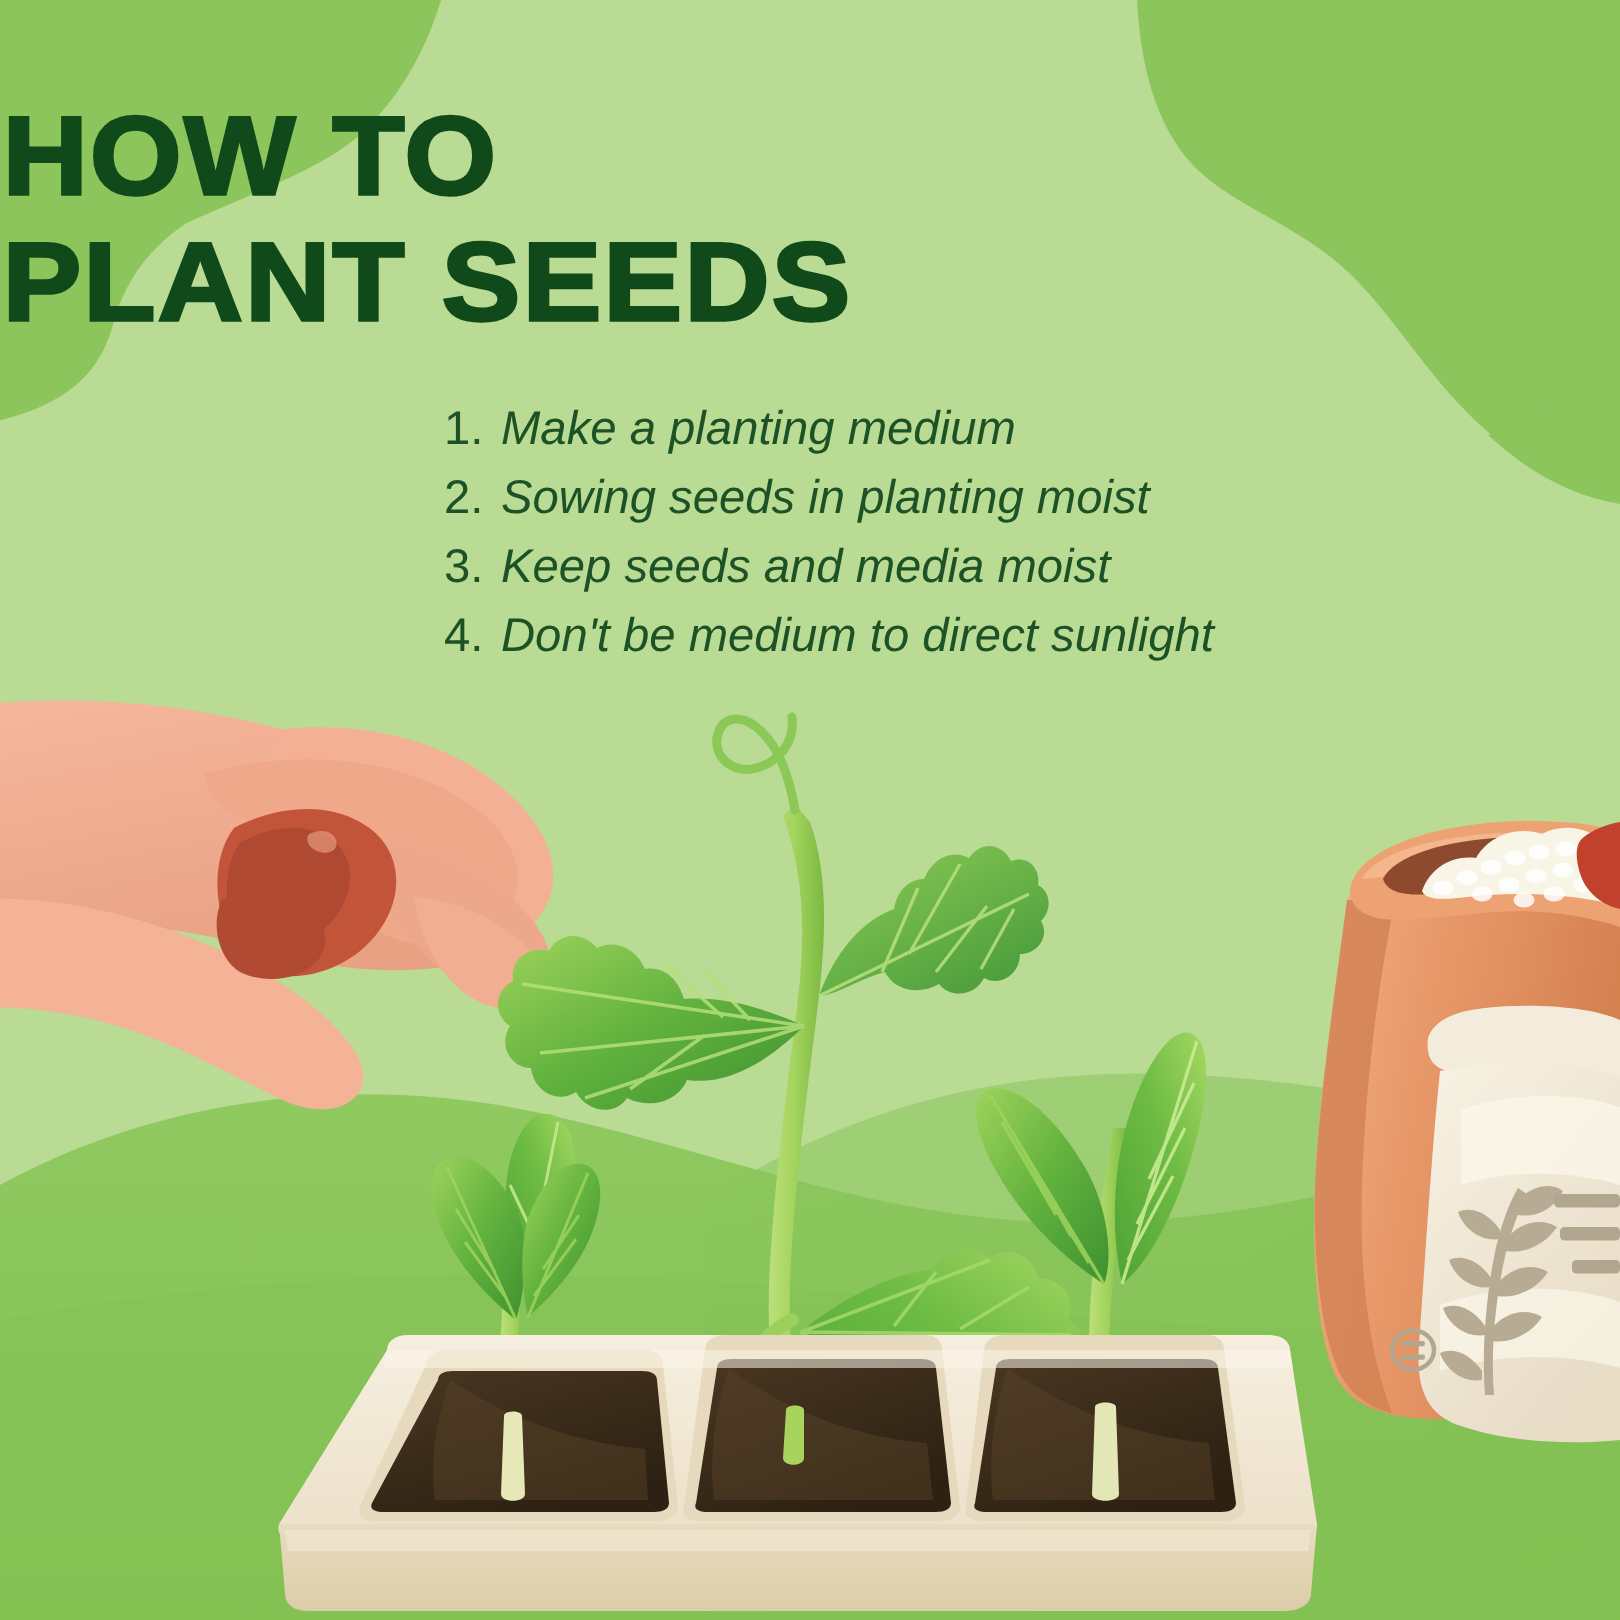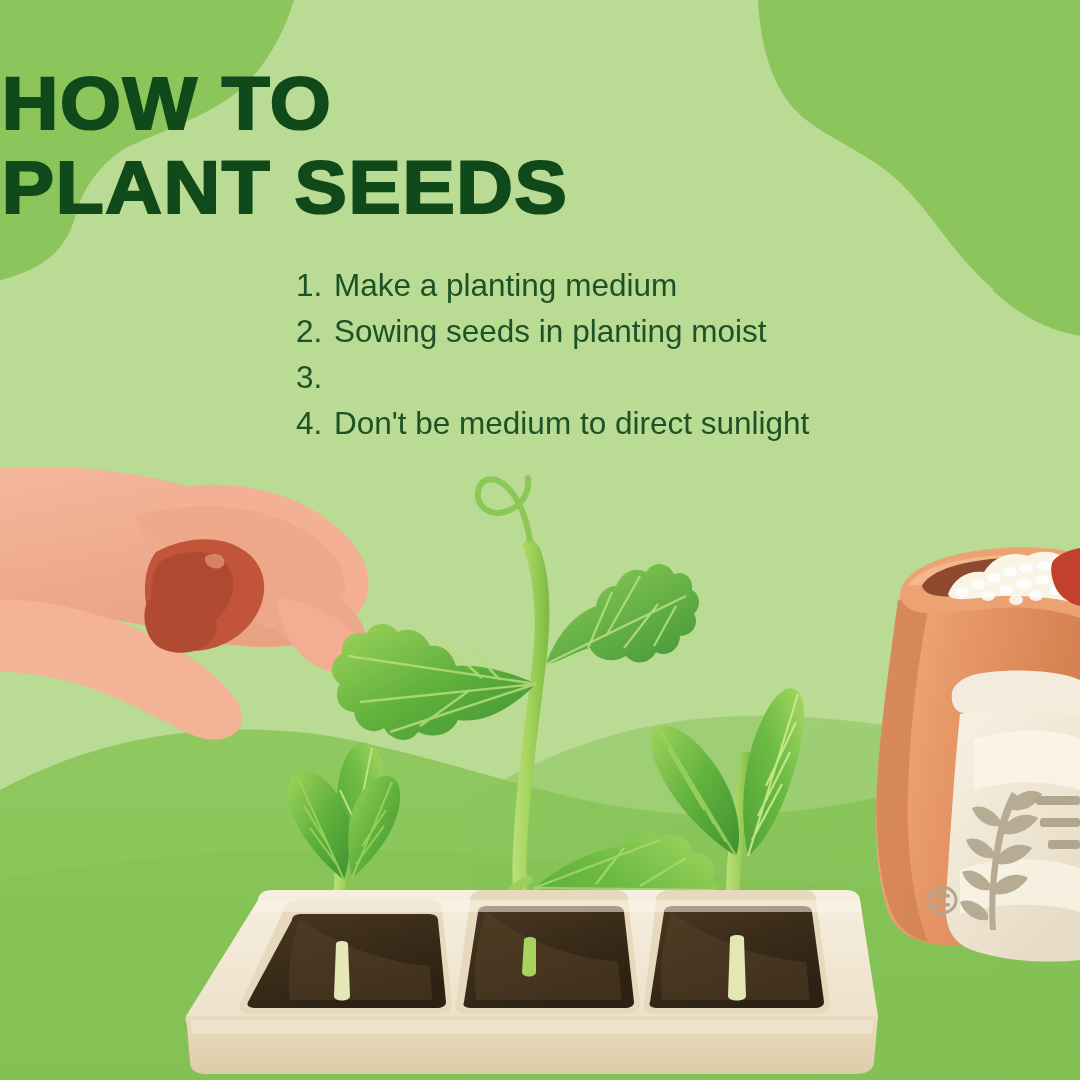--- a/index.html
+++ b/index.html
@@ -61,20 +61,21 @@
     line-height: 34px;
     font-weight: 400;
   }
   .step-num {
     width: 38px;
     flex: 0 0 38px;
     text-align: left;
   }
   .step-text {
     white-space: nowrap;
+    font-style: italic;
   }
 </style>
 </head>
 <body>
 
 <div id="poster">
 
   <svg class="layer" viewBox="0 0 1080 1080" xmlns="http://www.w3.org/2000/svg" style="z-index:1;">
     <defs>
       <linearGradient id="gHillL" x1="0" y1="0" x2="0" y2="1">
@@ -506,20 +507,21 @@
     <div class="step-row">
       <span class="step-num">1.</span>
       <span class="step-text">Make a planting medium</span>
     </div>
     <div class="step-row">
       <span class="step-num">2.</span>
       <span class="step-text">Sowing seeds in planting moist</span>
     </div>
     <div class="step-row">
       <span class="step-num">3.</span>
+      <span class="step-text">Keep seeds and media moist</span>
     </div>
     <div class="step-row">
       <span class="step-num">4.</span>
       <span class="step-text">Don't be medium to direct sunlight</span>
     </div>
   </div>
 
 </div>
 
 </body></html>

